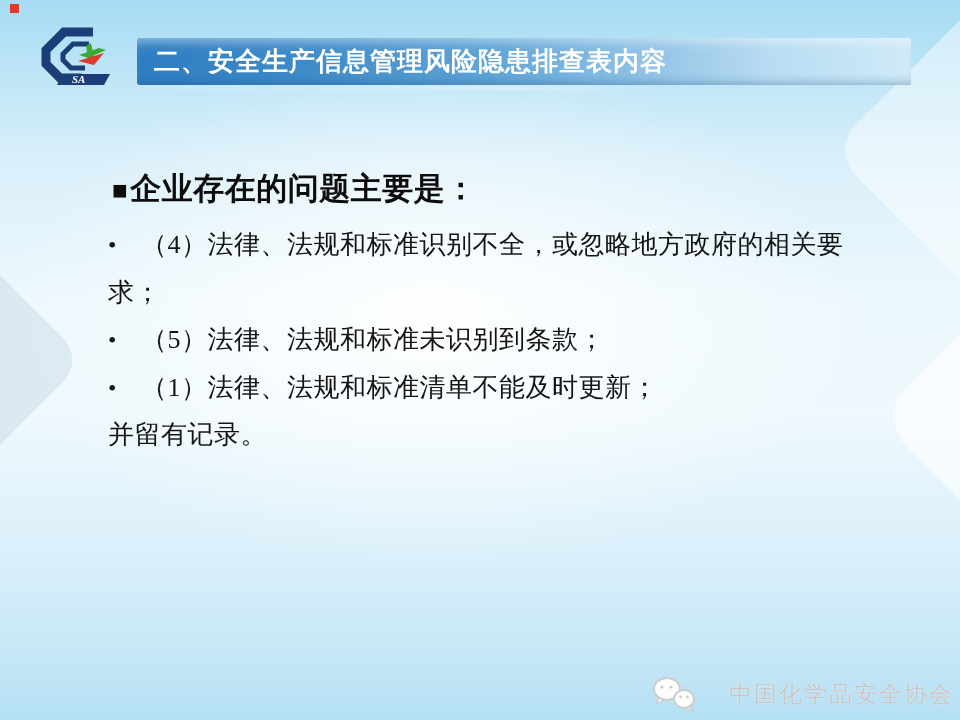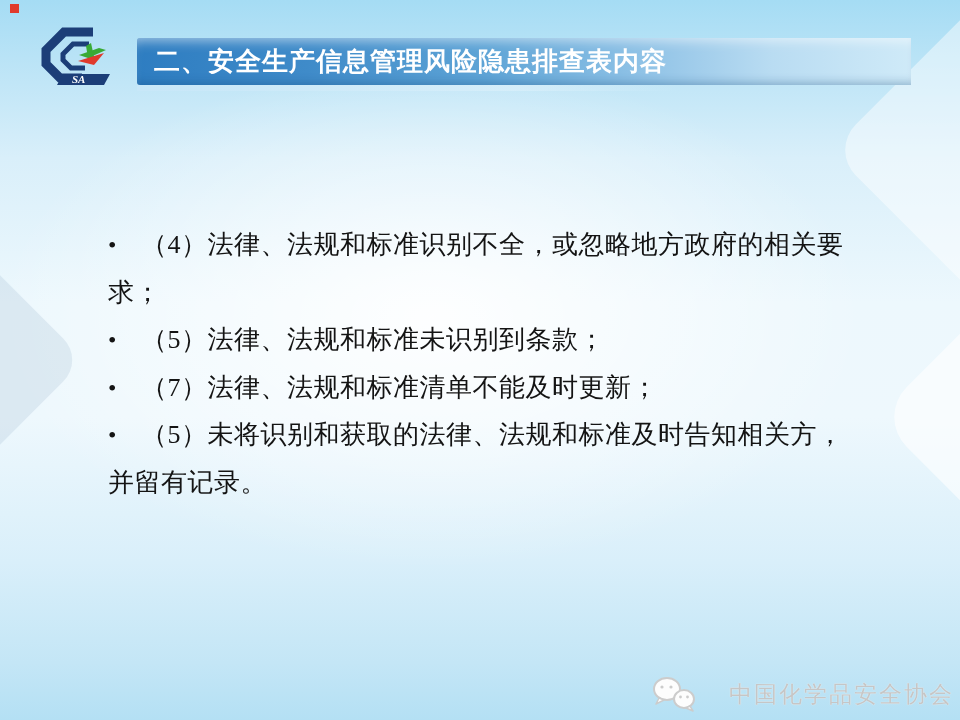--- a/index.html
+++ b/index.html
@@ -68,27 +68,29 @@
     <path d="M55 18 L59 36 L53 38 L50 21 Z" fill="#3aaa35"></path>
     <path d="M42 36 L68 28 L58 40 Z" fill="#e03a2c"></path>
     <path d="M27 49 L74 49 L68 60 L21 60 Z" fill="#1c3e78"></path>
     <text x="36" y="58" font-size="11" font-weight="bold" font-style="italic" fill="#ffffff">SA</text>
   </svg>
 
   <div class="title-bar">
     <span class="title">二、安全生产信息管理风险隐患排查表内容</span>
   </div>
 
+  <div class="heading">
+    <span class="hmark">■</span><span>企业存在的问题主要是：</span>
+  </div>
 
   <div class="content-lines">
     <div class="line"><span class="marker">•</span><span>（4）法律、法规和标准识别不全，或忽略地方政府的相关要</span></div>
     <div class="line"><span class="marker"></span><span>求；</span></div>
     <div class="line"><span class="marker">•</span><span>（5）法律、法规和标准未识别到条款；</span></div>
-    <div class="line"><span class="marker">•</span><span>（7）法律、法规和标准清单不能及时更新；</span></div>
-    <div class="line"><span class="marker">•</span><span>（5）未将识别和获取的法律、法规和标准及时告知相关方，</span></div>
+    <div class="line"><span class="marker">•</span><span>（1）法律、法规和标准清单不能及时更新；</span></div>
     <div class="line"><span class="marker"></span><span>并留有记录。</span></div>
   </div>
 
   <div class="footer">
     <div class="org-row">
       <svg width="46" height="40" viewBox="0 0 46 40">
         <ellipse cx="16" cy="15" rx="13" ry="11" fill="#fdfdfd" stroke="#cccccc" stroke-width="2"></ellipse>
         <path d="M8 24 L5 30 L13 26 Z" fill="#fdfdfd" stroke="#cccccc" stroke-width="1.5" stroke-linejoin="round"></path>
         <circle cx="11" cy="13" r="1.6" fill="#cccccc"></circle>
         <circle cx="20" cy="13" r="1.6" fill="#cccccc"></circle>

